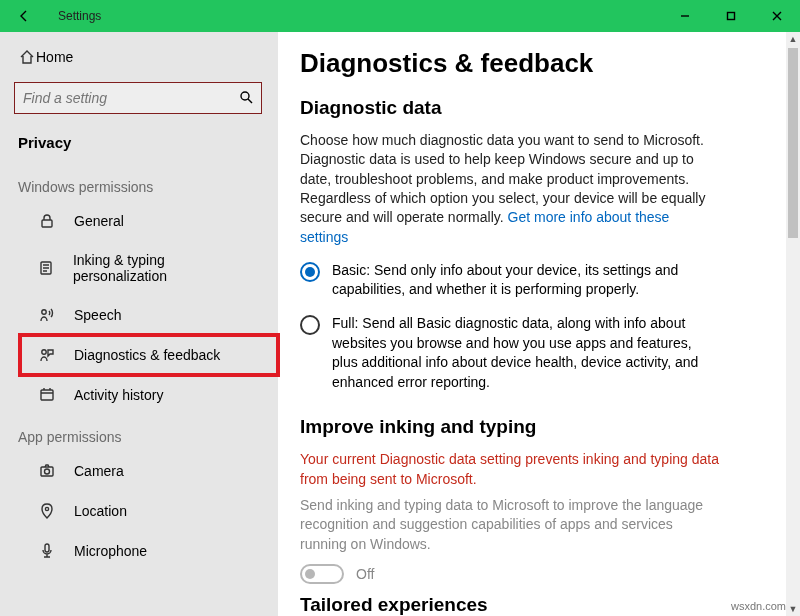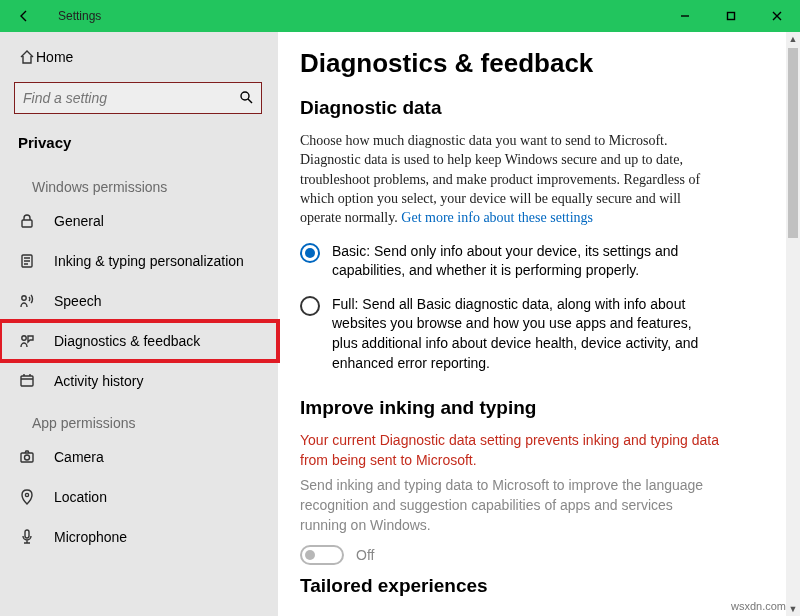--- a/index.html
+++ b/index.html
@@ -81,29 +81,29 @@
   }
   .current-cat {
     padding: 12px 18px 14px;
     font-weight: 600;
     font-size: 15px;
   }
   .group-label {
     padding: 14px 18px 6px;
     color: #6b6b6b;
     font-size: 14px;
-    margin-left: 14px;
   }
   .nav-item {
     display: flex;
     align-items: center;
     gap: 18px;
     padding: 11px 27px 11px 18px;
     cursor: pointer;
     position: relative;
+    margin-left: 20px;
   }
   .nav-item.highlight {
     outline: 4px solid #e01b24;
     outline-offset: -2px;
     background: #e6e6e6;
     z-index: 2;
   }
   .content {
     flex: 1;
     padding: 8px 12px 0 22px;
@@ -121,21 +121,20 @@
     font-weight: 600;
     margin-top: 10px;
     margin-bottom: 12px;
   }
   .para {
     font-size: 14px;
     line-height: 1.38;
     color: #222;
     margin-bottom: 14px;
     max-width: 420px;
-    font-family: Liberation Serif, serif;
   }
   .link { color: #0067c0; cursor: pointer; }
   .radio-opt {
     display: flex;
     gap: 12px;
     margin-bottom: 14px;
     max-width: 420px;
     cursor: pointer;
   }
   .radio {

